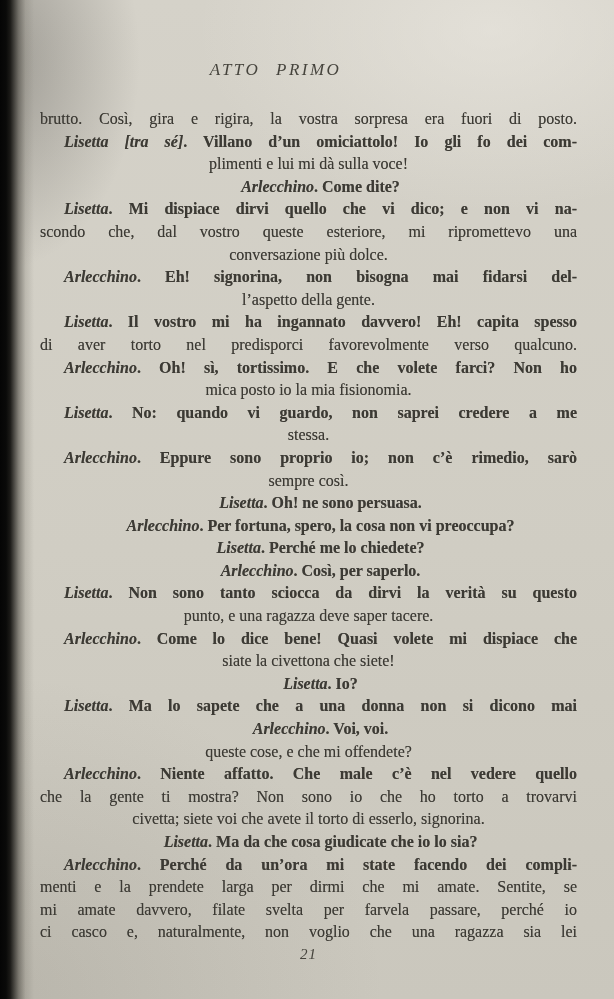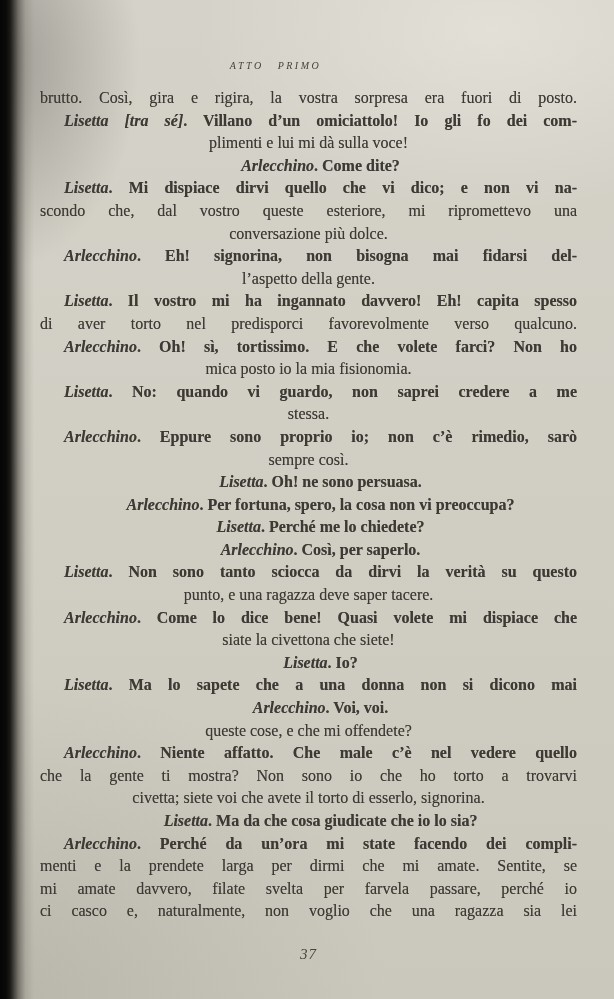--- a/index.html
+++ b/index.html
@@ -22,26 +22,26 @@
       #050505 0%, #0a0a09 18%, #1c1b18 30%,
       rgba(70,67,60,0.55) 55%, rgba(120,116,106,0.25) 75%, rgba(120,116,106,0) 100%);
   }
   .content {
     position: absolute; left: 40px; top: 60px; width: 537px;
   }
   .running-head {
     position: relative; left: -33px;
     text-align: center;
     font-style: italic;
-    font-size: 10px;
+    font-size: 17px;
     letter-spacing: 2.5px;
     word-spacing: 9px;
     color: #46443d;
   }
-  .text-block { margin-top: 16px; }
+  .text-block { margin-top: 28px; }
   .line {
     font-size: 16px;
     line-height: 22.6px;
     text-align: center;
     white-space: normal;
     text-shadow: 0 0 0.5px rgba(60,58,52,0.55);
   }
   .line.full { text-align: justify; text-align-last: justify; }
   .line.ind { text-indent: 24px; font-weight: bold; }
   .it { font-style: italic; }
@@ -94,14 +94,14 @@
         <div class="line ind full"><span class="it">Arlecchino</span><span class="ro">. Niente affatto. Che male c’è nel vedere quello</span></div>
         <div class="line full"><span class="ro">che la gente ti mostra? Non sono io che ho torto a trovarvi</span></div>
         <div class="line"><span class="ro">civetta; siete voi che avete il torto di esserlo, signorina.</span></div>
         <div class="line ind"><span class="it">Lisetta</span><span class="ro">. Ma da che cosa giudicate che io lo sia?</span></div>
         <div class="line ind full"><span class="it">Arlecchino</span><span class="ro">. Perché da un’ora mi state facendo dei compli-</span></div>
         <div class="line full"><span class="ro">menti e la prendete larga per dirmi che mi amate. Sentite, se</span></div>
         <div class="line full"><span class="ro">mi amate davvero, filate svelta per farvela passare, perché io</span></div>
         <div class="line full"><span class="ro">ci casco e, naturalmente, non voglio che una ragazza sia lei</span></div>
       </div>
   </div>
-  <div class="page-number">37</div>
+  <div class="page-number">21</div>
 </div>
 
 </body></html>

